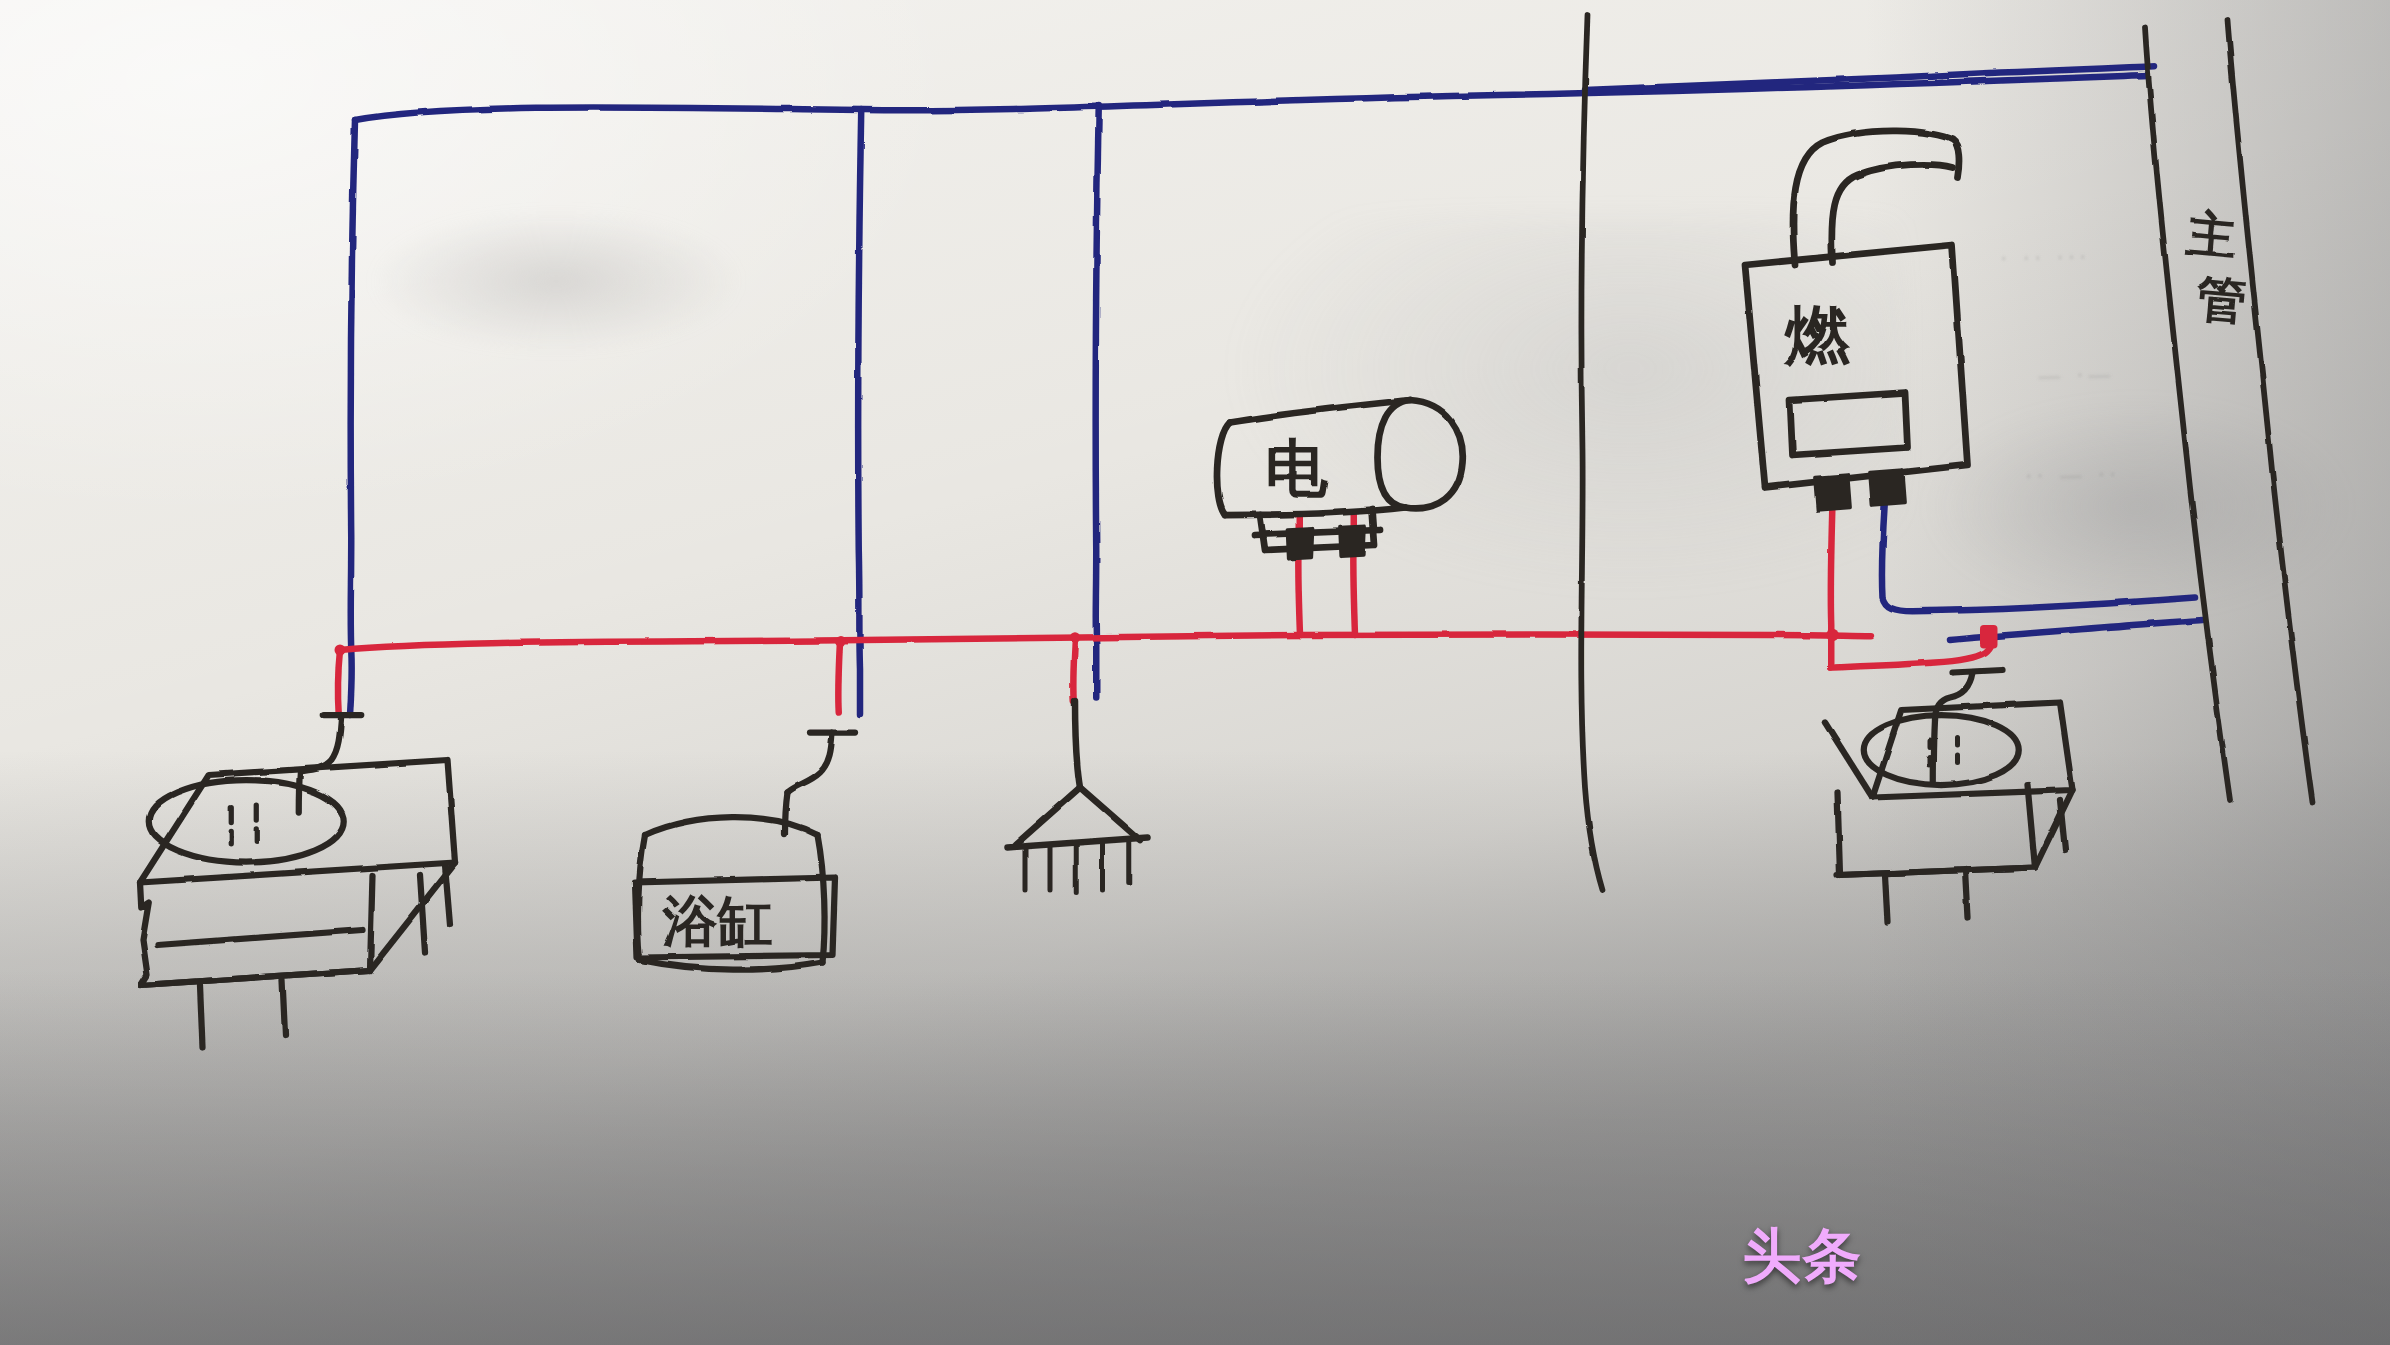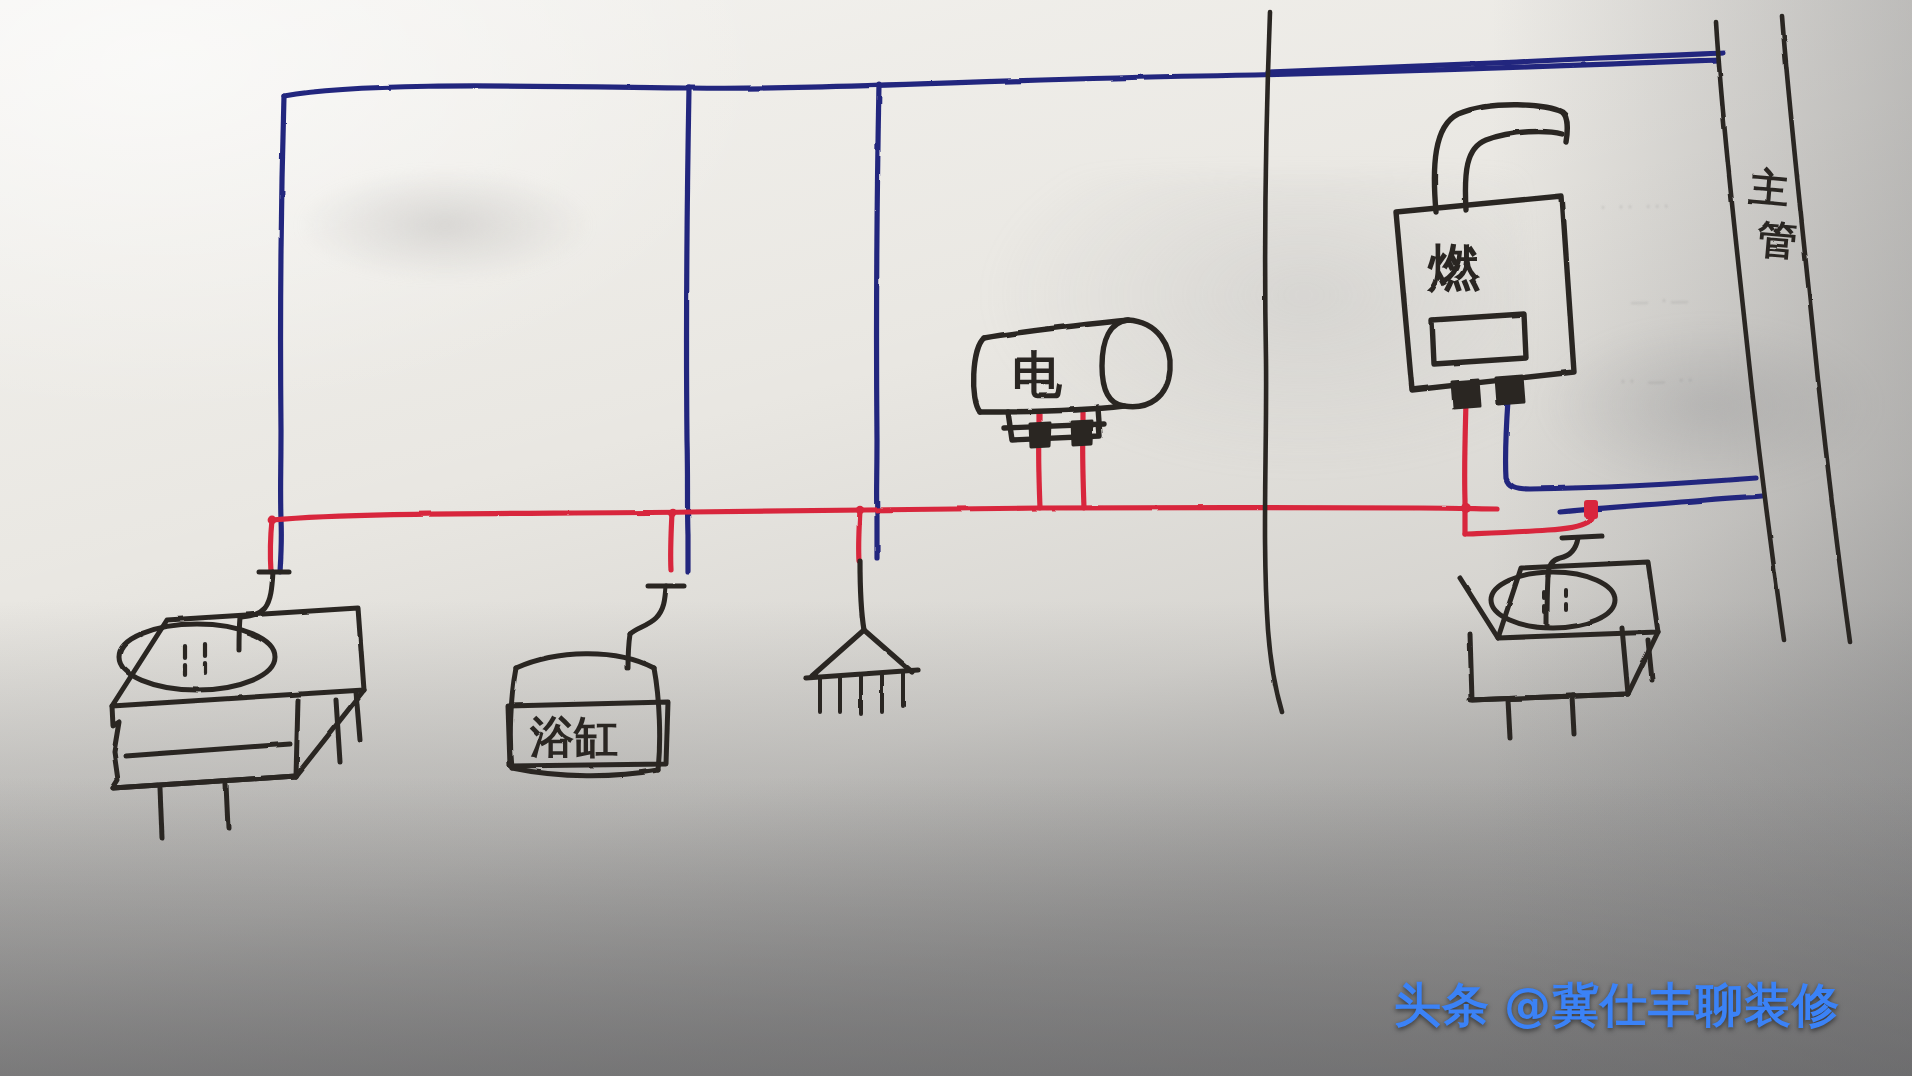--- a/index.html
+++ b/index.html
@@ -67,21 +67,21 @@
     transform:rotate(-1.2deg);
     white-space:nowrap;
     filter:blur(1.1px);
   }
   
   #ink{position:absolute;inset:0;}
   
   #watermark{
     position:absolute;left:1394px;top:974px;
     display:flex;align-items:center;gap:14px;
-    color:#3b82f6;
+    color:#f0abfc;
     font-size:47px;font-weight:bold;
     letter-spacing:1px;
     text-shadow:0 2px 5px rgba(0,0,0,0.55);
     white-space:nowrap;
   }
   .hand{
     font-family:"DejaVu Sans","Liberation Sans",sans-serif;
     font-weight:bold;
   }
 </style>
@@ -269,16 +269,15 @@
       <g>
         <text class="hand" x="1748" y="200" font-size="40" fill="#2a2724" transform="rotate(5 1748 200)">主</text>
         <text class="hand" x="1756" y="252" font-size="40" fill="#2a2724" transform="rotate(5 1756 252)">管</text>
       </g>
 
     </g>
   </svg>
 
   <div id="watermark">
     <span>头条</span>
-    <span>@冀仕丰聊装修</span>
   </div>
 
 </div>
 
 </body></html>

